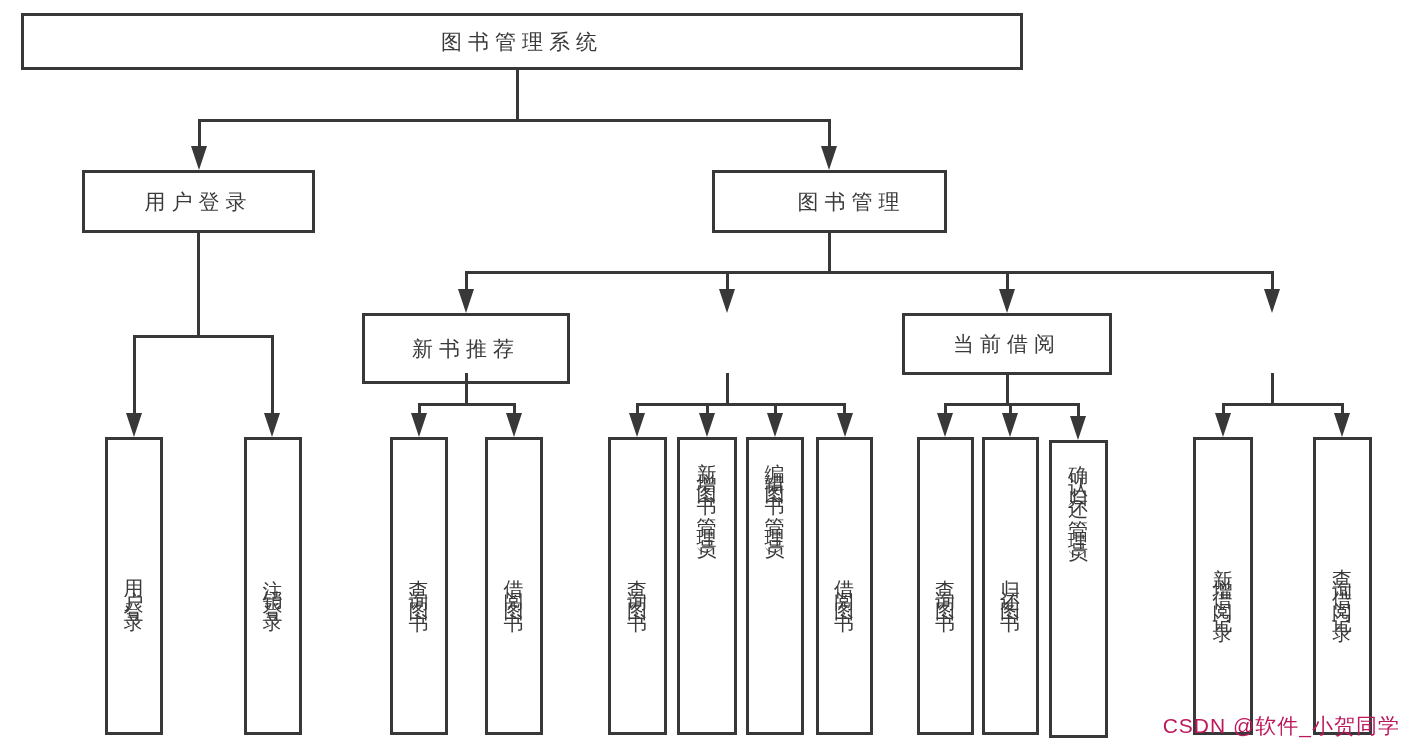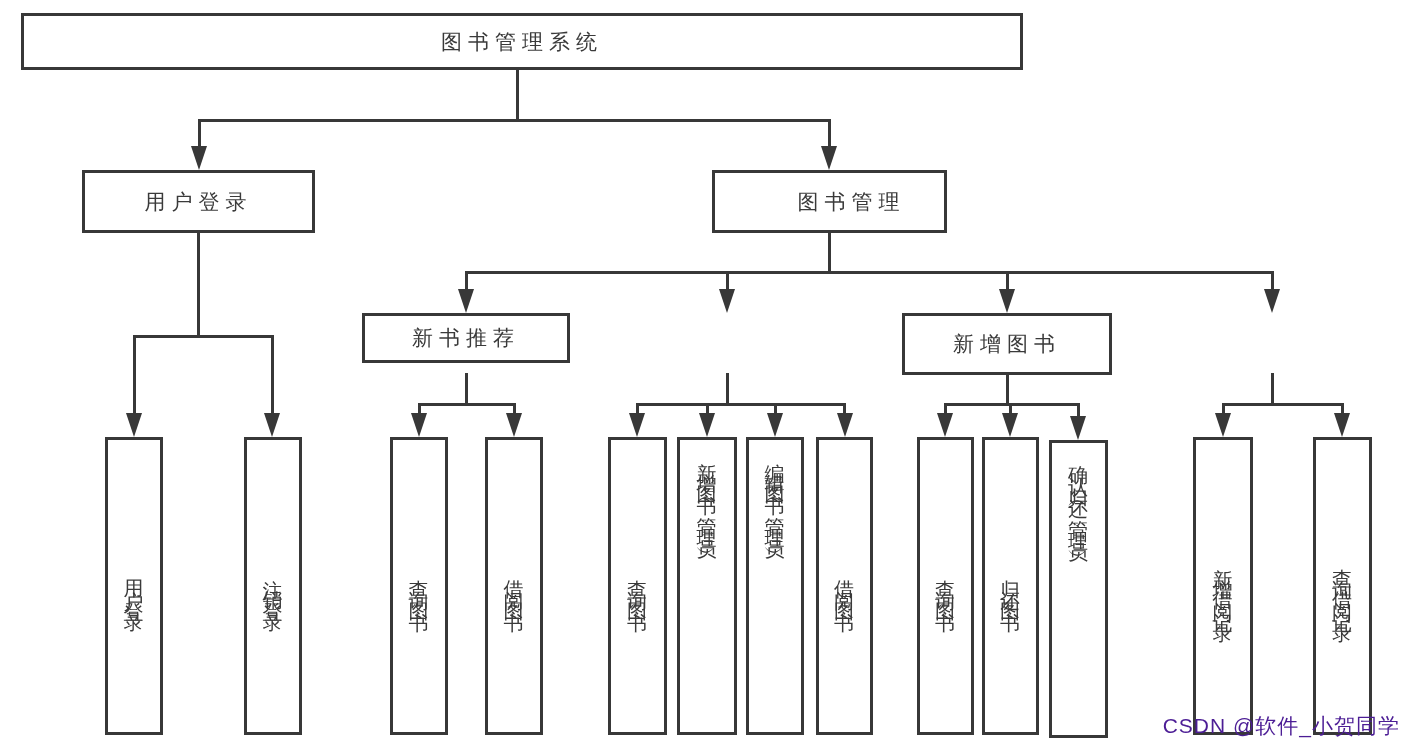--- a/index.html
+++ b/index.html
@@ -24,21 +24,21 @@
   .hline,.vline{position:absolute;background:#383838;}
   .hline{height:3px;}
   .vline{width:3px;}
   .arrow{
     position:absolute;width:0;height:0;
     border-left:8px solid transparent;border-right:8px solid transparent;
     border-top:24px solid #383838;
   }
   .watermark{
     position:absolute;right:5px;bottom:7px;z-index:9;
-    font-size:21px;color:#4c1d95;letter-spacing:1px;white-space:nowrap;
+    font-size:21px;color:#be185d;letter-spacing:1px;white-space:nowrap;
   }
 </style>
 </head>
 <body>
 
 <div id="canvas">
 
   <div class="box" style="left:21px;top:13px;width:1002px;height:57px;">
     <span>图书管理系统</span>
   </div>
@@ -68,25 +68,25 @@
   <div class="hline" style="left:465px;top:271px;width:808px;"></div>
   <div class="vline" style="left:465px;top:271px;height:20px;"></div>
   <div class="arrow" style="left:458px;top:289px;"></div>
   <div class="vline" style="left:726px;top:271px;height:20px;"></div>
   <div class="arrow" style="left:719px;top:289px;"></div>
   <div class="vline" style="left:1006px;top:271px;height:20px;"></div>
   <div class="arrow" style="left:999px;top:289px;"></div>
   <div class="vline" style="left:1271px;top:271px;height:20px;"></div>
   <div class="arrow" style="left:1264px;top:289px;"></div>
 
-  <div class="box" style="left:362px;top:313px;width:208px;height:50px;">
+  <div class="box" style="left:362px;top:313px;width:208px;height:71px;">
     <span>新书推荐</span>
   </div>
   <div class="box" style="left:902px;top:313px;width:210px;height:62px;">
-    <span>新增图书</span>
+    <span>当前借阅</span>
   </div>
 
   <div class="vline" style="left:465px;top:373px;height:33px;"></div>
   <div class="hline" style="left:418px;top:403px;width:97px;"></div>
   <div class="vline" style="left:418px;top:403px;height:12px;"></div>
   <div class="arrow" style="left:411px;top:413px;"></div>
   <div class="vline" style="left:513px;top:403px;height:12px;"></div>
   <div class="arrow" style="left:506px;top:413px;"></div>
 
   <div class="vline" style="left:726px;top:373px;height:33px;"></div>

